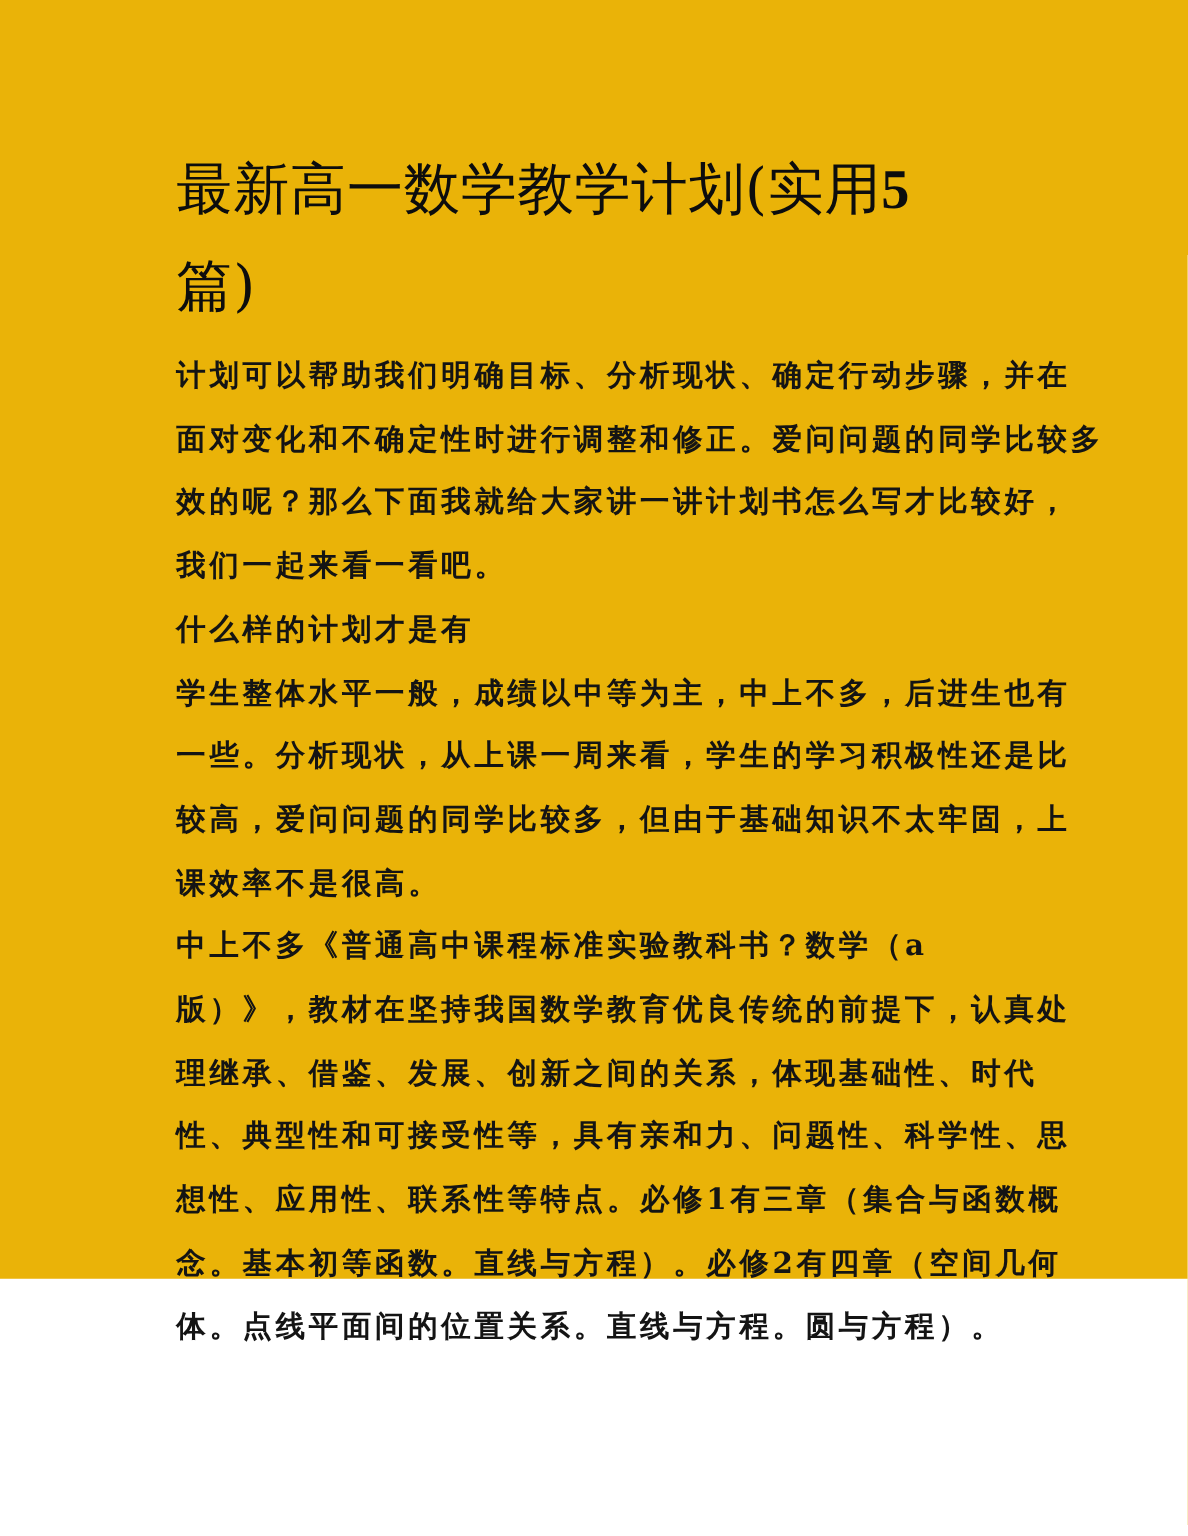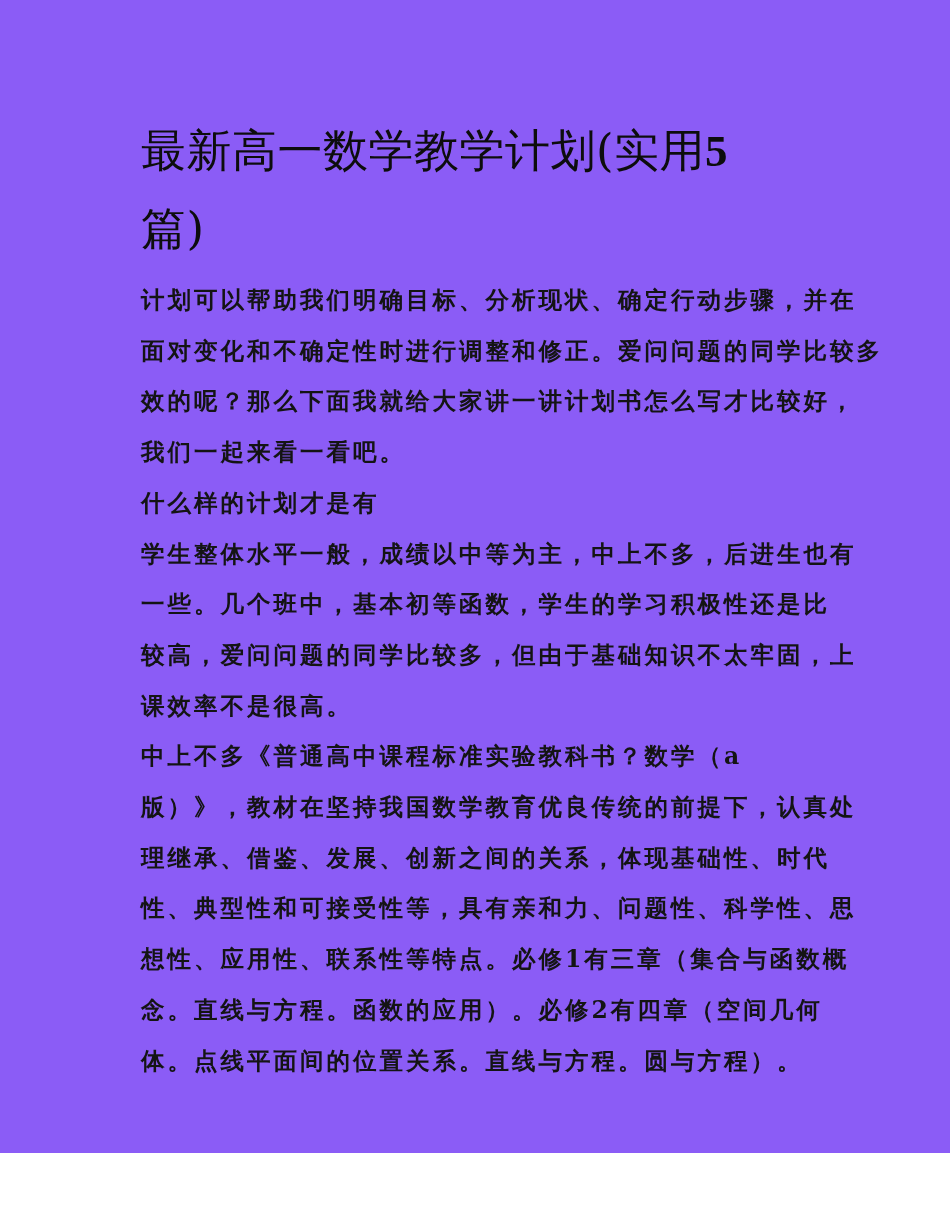--- a/index.html
+++ b/index.html
@@ -13,22 +13,22 @@
       position: relative;
       overflow: hidden;
       color: #111111;
       font-family: "DejaVu Serif", "Liberation Serif", serif;
     }
     .page {
       position: absolute;
       left: 0;
       top: 0;
       width: 950px;
-      height: 1153px;
-      background: #8b5cf6;
+      height: 1023px;
+      background: #eab308;
     }
     .title {
       position: absolute;
       left: 141px;
       top: 112px;
       width: 680px;
       margin: 0;
       font-size: 45px;
       line-height: 77px;
       font-weight: normal;
@@ -70,29 +70,29 @@
       <span class="line">效的呢？那么下面我就给大家讲一讲计划书怎么写才比较好，</span>
       <span class="line">我们一起来看一看吧。</span>
     </p>
 
     <p class="para">
       <span class="line">什么样的计划才是有</span>
     </p>
 
     <p class="para">
       <span class="line">学生整体水平一般，成绩以中等为主，中上不多，后进生也有</span>
-      <span class="line">一些。几个班中，基本初等函数，学生的学习积极性还是比</span>
+      <span class="line">一些。分析现状，从上课一周来看，学生的学习积极性还是比</span>
       <span class="line">较高，爱问问题的同学比较多，但由于基础知识不太牢固，上</span>
       <span class="line">课效率不是很高。</span>
     </p>
 
     <p class="para">
       <span class="line">中上不多《普通高中课程标准实验教科书？数学（a</span>
       <span class="line">版）》，教材在坚持我国数学教育优良传统的前提下，认真处</span>
       <span class="line">理继承、借鉴、发展、创新之间的关系，体现基础性、时代</span>
       <span class="line">性、典型性和可接受性等，具有亲和力、问题性、科学性、思</span>
       <span class="line">想性、应用性、联系性等特点。必修1有三章（集合与函数概</span>
-      <span class="line">念。直线与方程。函数的应用）。必修2有四章（空间几何</span>
+      <span class="line">念。基本初等函数。直线与方程）。必修2有四章（空间几何</span>
       <span class="line">体。点线平面间的位置关系。直线与方程。圆与方程）。</span>
     </p>
 
   </div>
 </div>
 
 </body></html>

